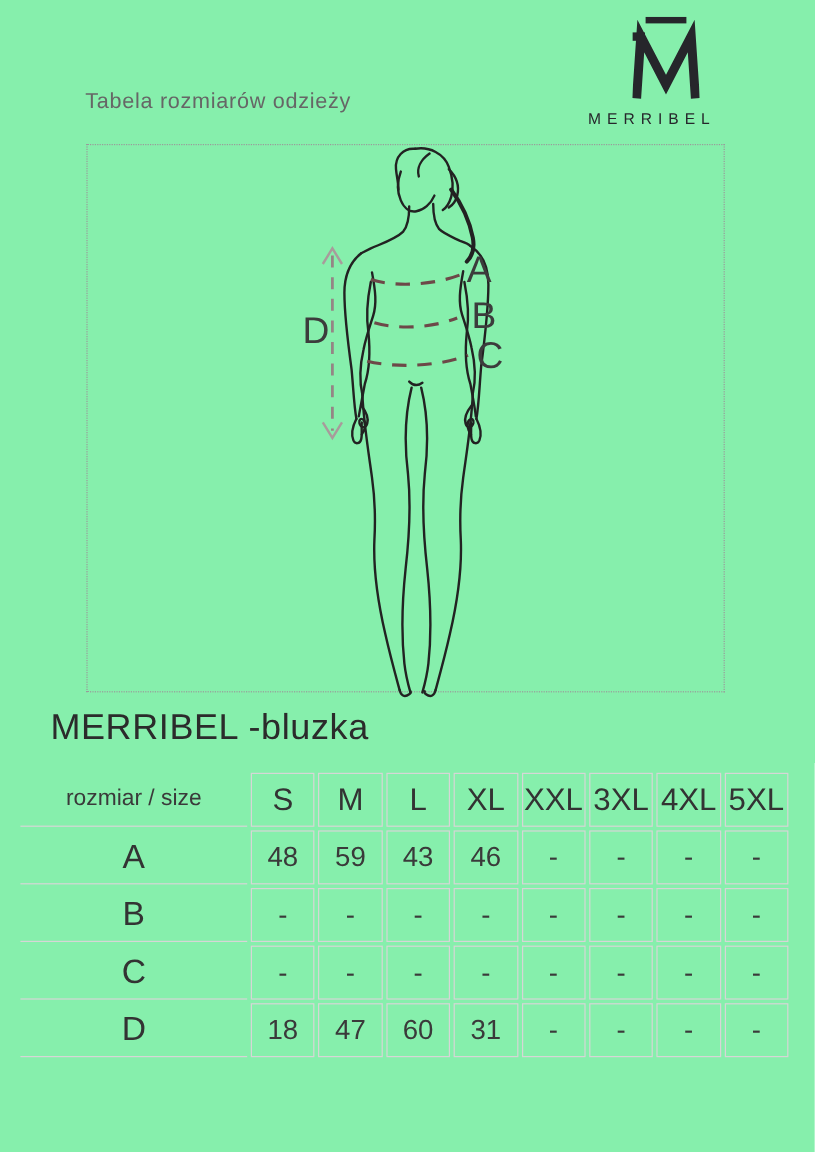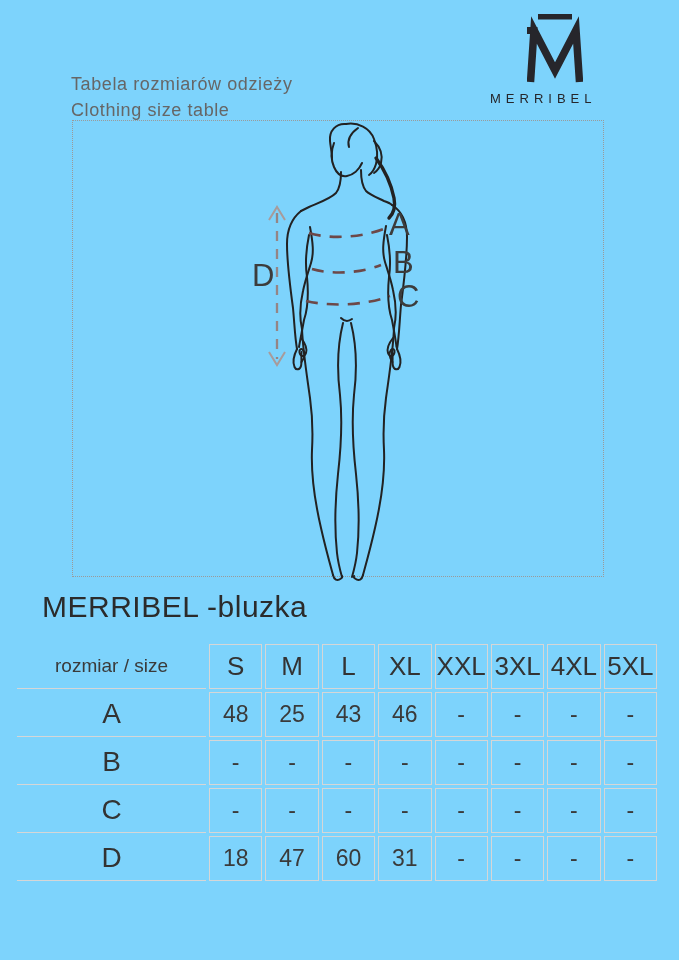--- a/index.html
+++ b/index.html
@@ -6,21 +6,21 @@
     --c-figure-line:#222222;
     --c-measure-dash:#6d4848;
     --c-arrow-dash:#958585;
     --c-text-gray:#666666;
     --c-text-dark:#2b2b2b;
     --c-table-border:#d6d6d6;
     --c-logo:#26262b;
   }
   html,body{margin:0;padding:0;background:#ffffff;}
   .page{
-    position:relative;width:679px;height:960px;background:#7dd3fc;overflow:hidden;
+    position:relative;width:679px;height:960px;background:#86efac;overflow:hidden;
     font-family:"Liberation Sans","DejaVu Sans",sans-serif;
   }
   .top-text{
     position:absolute;left:71px;top:72px;
     font-size:18px;line-height:1.42;font-weight:300;
     color:var(--c-text-gray);letter-spacing:0.6px;
   }
   .logo{
     position:absolute;left:490px;top:14px;width:130px;text-align:left;
   }
@@ -69,21 +69,20 @@
     border:1px solid var(--c-table-border);font-size:23px;color:#3a3a3a;
   }
 </style>
 </head>
 <body>
 
 <div class="page">
 
   <div class="top-text">
     <div>Tabela rozmiarów odzieży</div>
-    <div>Clothing size table</div>
   </div>
 
   <div class="logo">
     <svg width="56" height="70" viewBox="0 0 56 70">
       <rect x="11" y="0" width="34" height="5.5" fill="#26262b"></rect>
       <rect x="0" y="13" width="10.5" height="7" fill="#26262b"></rect>
       <path d="M 3.5 68 L 7 16 L 28 56.5 L 49 16 L 52.5 68" stroke="#26262b" stroke-width="7.5" fill="none"></path>
     </svg>
     <div class="logo-name">MERRIBEL</div>
   </div>
@@ -161,21 +160,21 @@
           <th class="size-col">XXL</th>
           <th class="size-col">3XL</th>
           <th class="size-col">4XL</th>
           <th class="size-col">5XL</th>
         </tr>
     </thead>
     <tbody>
         <tr>
           <td class="row-label">A</td>
           <td class="value-cell">48</td>
-          <td class="value-cell">25</td>
+          <td class="value-cell">59</td>
           <td class="value-cell">43</td>
           <td class="value-cell">46</td>
           <td class="value-cell">-</td>
           <td class="value-cell">-</td>
           <td class="value-cell">-</td>
           <td class="value-cell">-</td>
         </tr>
         <tr>
           <td class="row-label">B</td>
           <td class="value-cell">-</td>

